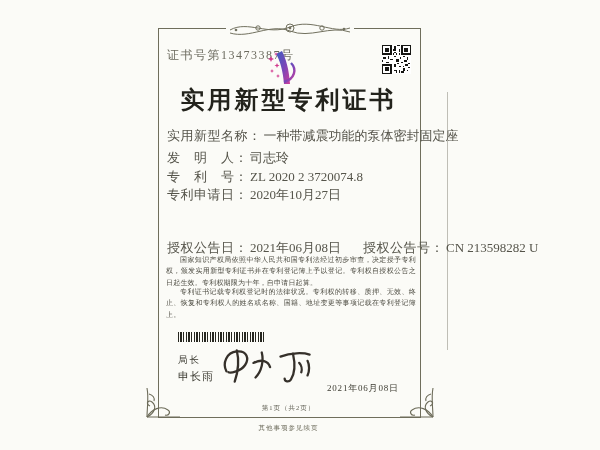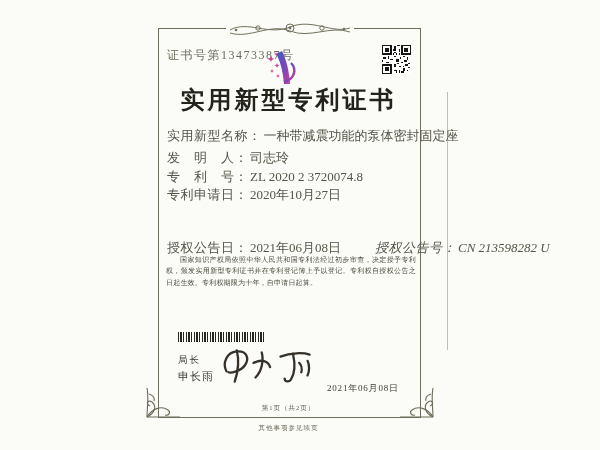--- a/index.html
+++ b/index.html
@@ -31,22 +31,22 @@
   .logo{position:absolute;left:265px;top:49px;width:34px;height:38px;}
   .qr{position:absolute;left:382px;top:45px;width:29px;height:29px;}
   .title{
     position:absolute;left:158px;top:84px;width:261px;text-align:center;
     font-size:24px;font-weight:bold;letter-spacing:3px;color:#23231c;
   }
   .row{position:absolute;left:167px;width:252px;font-size:13px;color:#55544a;white-space:nowrap;}
   .row .lbl{letter-spacing:.5px;}
   .row .val{margin-left:2px;}
   .r0{top:127px}.r1{top:149px}.r2{top:168px}.r3{top:186px}.r4{top:203px}.r5{top:221px}
-  .r6{top:239px;display:flex;gap:12px;align-items:flex-end;}
-  .r6 .pair2{margin-left:22px;font-style:italic;}
+  .r6{top:239px;display:flex;gap:0;align-items:flex-end;}
+  .r6 .pair2{margin-left:22px;}
   .para{
     position:absolute;left:166px;width:250px;font-size:7px;line-height:1.62;
     color:#4c4b41;text-align:justify;text-indent:14px;letter-spacing:.2px;
   }
   .p1{top:255px}.p2{top:287px}
   .barcode{
     position:absolute;left:178px;top:332px;width:86px;height:10px;
     background:repeating-linear-gradient(90deg,#26261f 0 1px,#fbfbf7 1px 2px,#26261f 2px 4px,#fbfbf7 4px 5px,#26261f 5px 6px,#fbfbf7 6px 8px);
   }
   .director-label{position:absolute;left:178px;top:354px;font-size:9.5px;letter-spacing:2px;color:#3c3b32;}
@@ -188,20 +188,21 @@
   </div>
   <div class="row r3">
     <span class="lbl">专利申请日：</span><span class="val">2020年10月27日</span>
   </div>
   <div class="row r6">
     <span class="pair1"><span class="lbl">授权公告日：</span><span class="val">2021年06月08日</span></span>
     <span class="pair2"><span class="lbl">授权公告号：</span><span class="val">CN 213598282 U</span></span>
   </div>
 
   <div class="para p1">国家知识产权局依照中华人民共和国专利法经过初步审查，决定授予专利权，颁发实用新型专利证书并在专利登记簿上予以登记。专利权自授权公告之日起生效。专利权期限为十年，自申请日起算。</div>
+  <div class="para p2">专利证书记载专利权登记时的法律状况。专利权的转移、质押、无效、终止、恢复和专利权人的姓名或名称、国籍、地址变更等事项记载在专利登记簿上。</div>
 
   <div class="barcode"></div>
 
   <div class="director-label">局长</div>
   <div class="director-name">申长雨</div>
 
   <div class="signature">
     <svg width="104" height="42" viewBox="0 0 100 40">
       <g fill="none" stroke="#35302a" stroke-width="2.2" stroke-linecap="round">
         <path d="M10 26 C6 18 10 8 20 7 C30 6 32 14 28 20 C24 26 14 28 12 27"></path>

